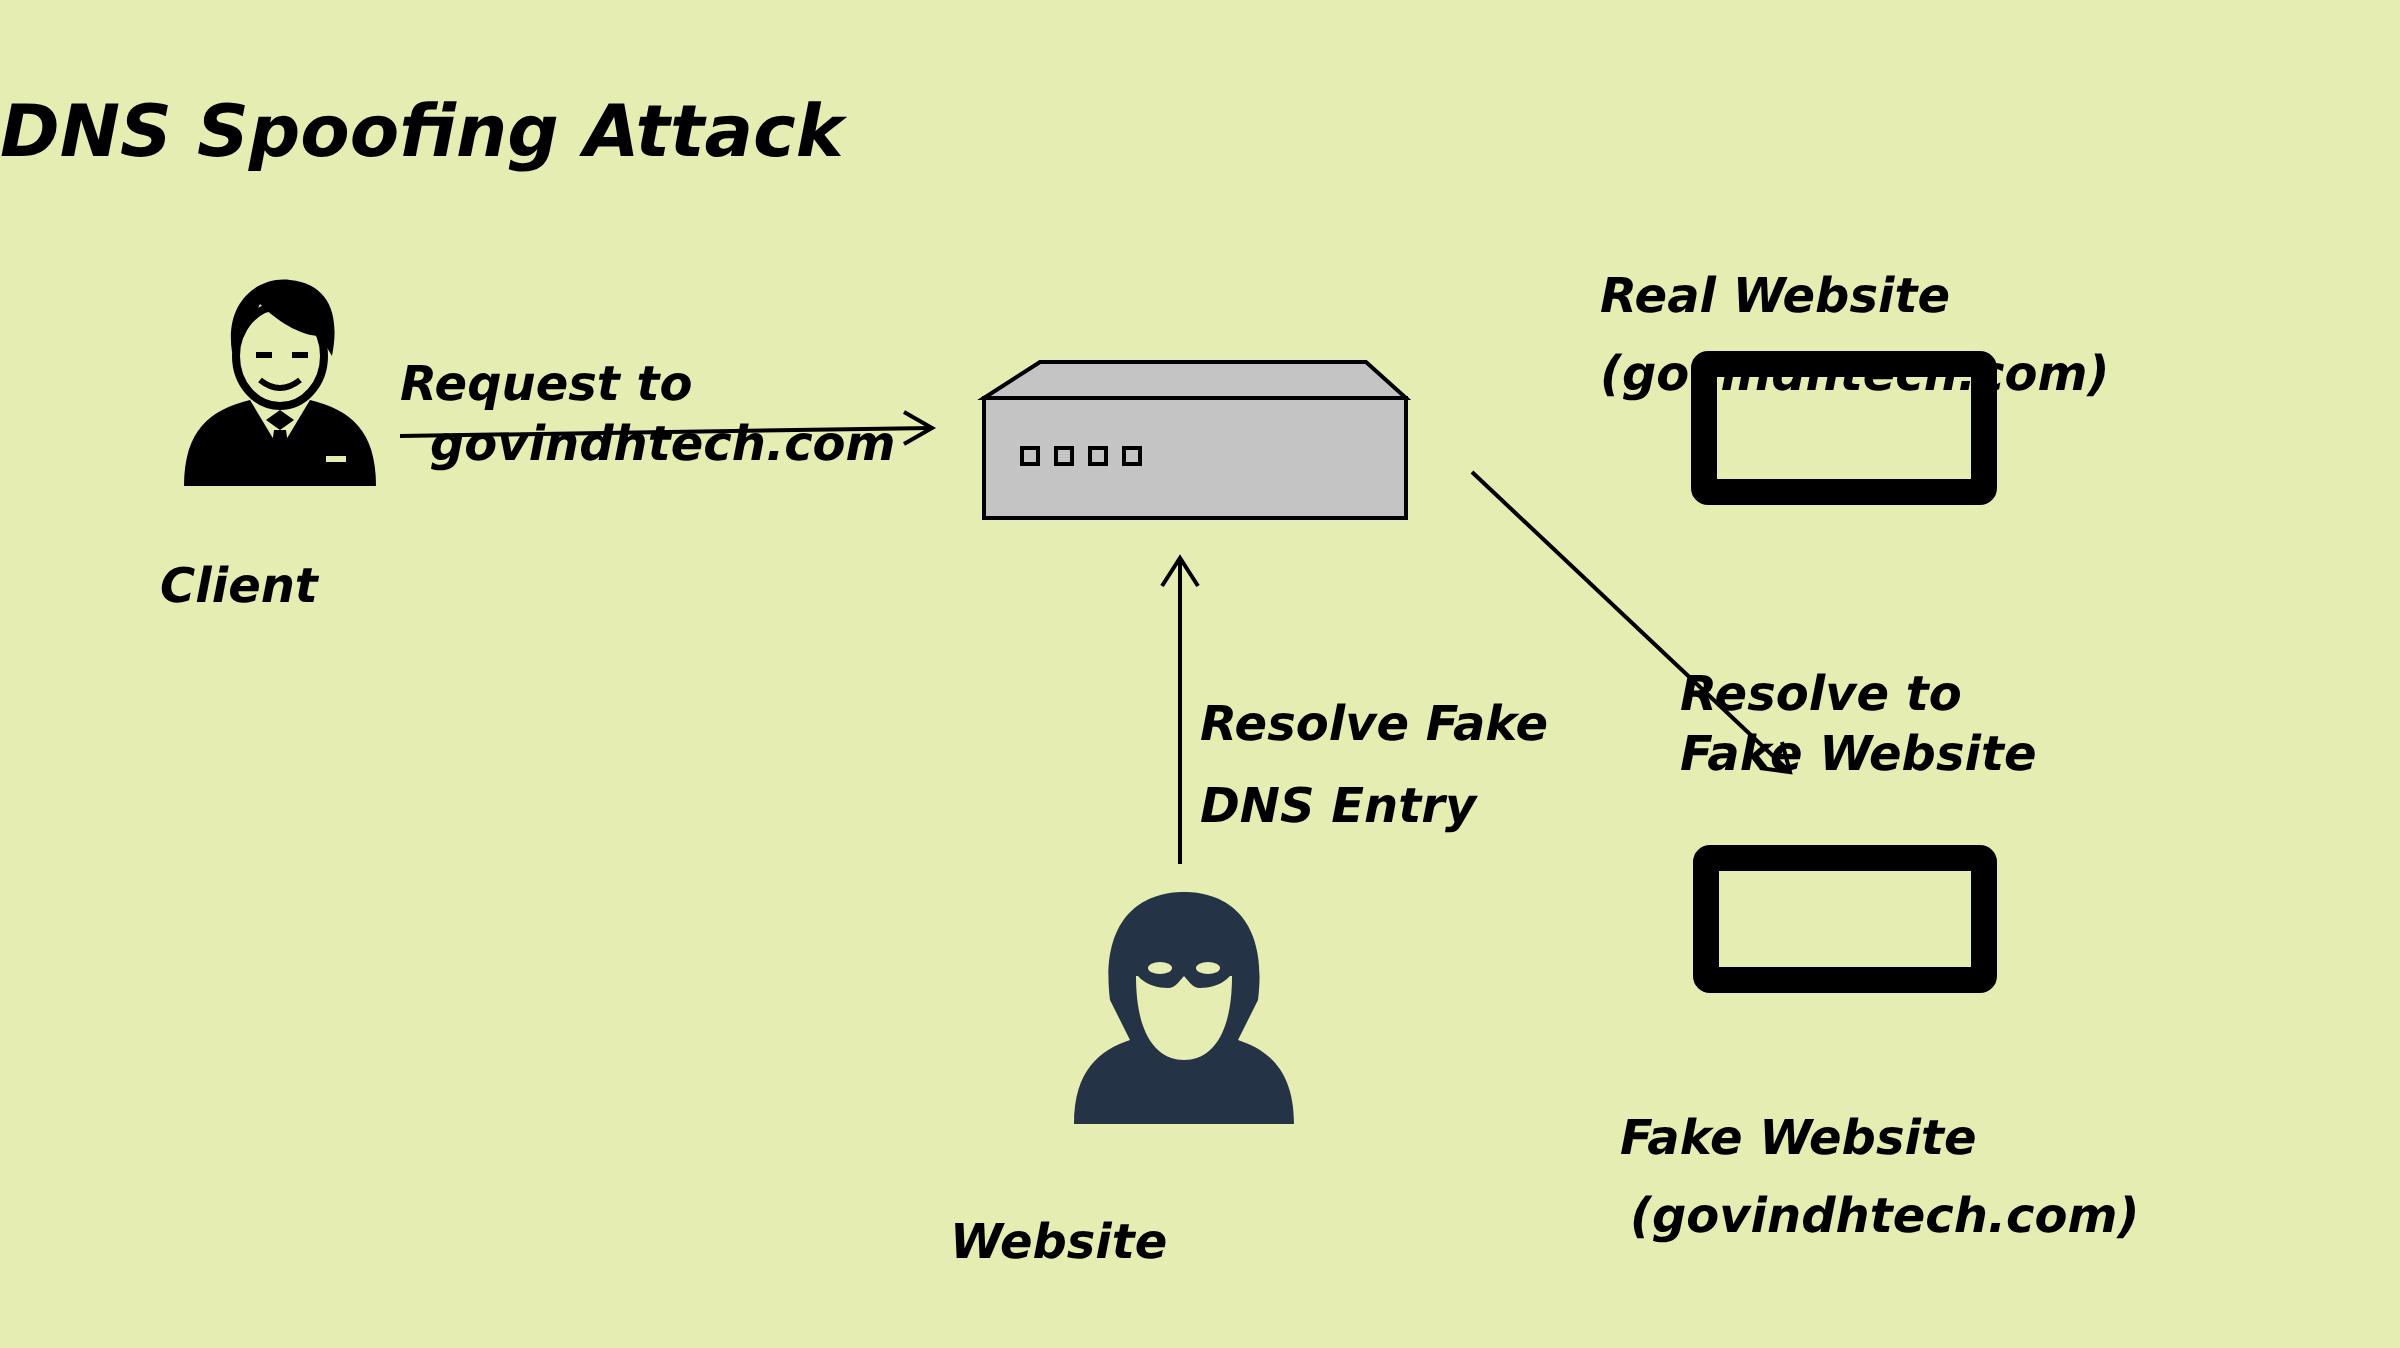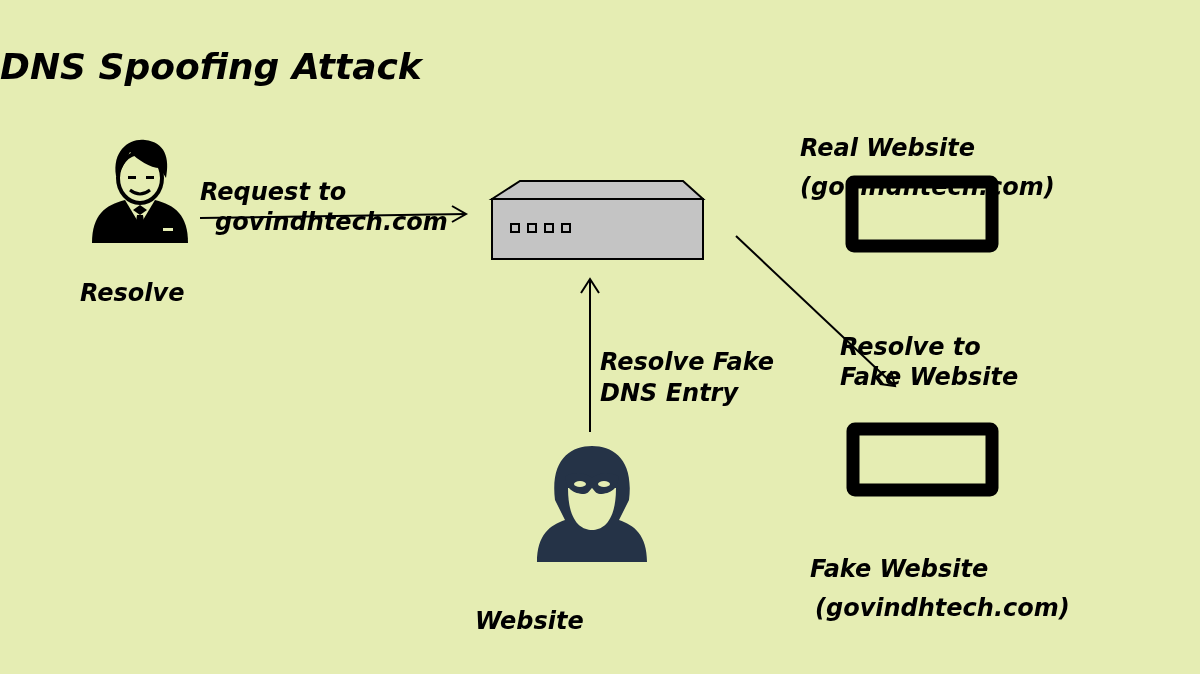--- a/index.html
+++ b/index.html
@@ -64,29 +64,29 @@
   <g stroke="#000" stroke-width="2" fill="none">
     <line x1="590" y1="432" x2="590" y2="279"></line>
     <polyline points="581,293 590,279 599,293"></polyline>
   </g>
   <g stroke="#000" stroke-width="2" fill="none">
     <line x1="736" y1="236" x2="895" y2="386"></line>
     <polyline points="880,384 895,386 891,371"></polyline>
   </g>
 </svg>
 
-<div class="txt lbl" style="left:80px;width:120px;top:242px;">Resolve</div>
+<div class="txt lbl" style="left:80px;width:120px;top:242px;">Client</div>
 <div class="txt lbl" style="left:475px;width:230px;top:570px;">Website</div>
 
 <div class="txt lbl" style="left:800px;width:230px;top:97px;">Real Website</div>
 <div class="txt lbl" style="left:800px;width:230px;top:136px;">(govindhtech.com)</div>
 
 <div class="txt lbl" style="left:810px;width:230px;top:518px;">Fake Website</div>
 <div class="txt lbl" style="left:815px;width:230px;top:557px;">(govindhtech.com)</div>
 
 <div class="txt lbl" style="left:200px;width:230px;top:141px;">Request to</div>
 <div class="txt lbl" style="left:215px;width:230px;top:171px;">govindhtech.com</div>
 
 <div class="txt lbl" style="left:600px;width:170px;top:311px;">Resolve Fake</div>
-<div class="txt lbl" style="left:600px;width:170px;top:342px;">DNS Entry</div>
+<div class="txt lbl" style="left:600px;width:170px;top:352px;">DNS Entry</div>
 
 <div class="txt lbl" style="left:840px;width:220px;top:296px;">Resolve to</div>
 <div class="txt lbl" style="left:840px;width:220px;top:326px;">Fake Website</div>
 
 </body></html>

